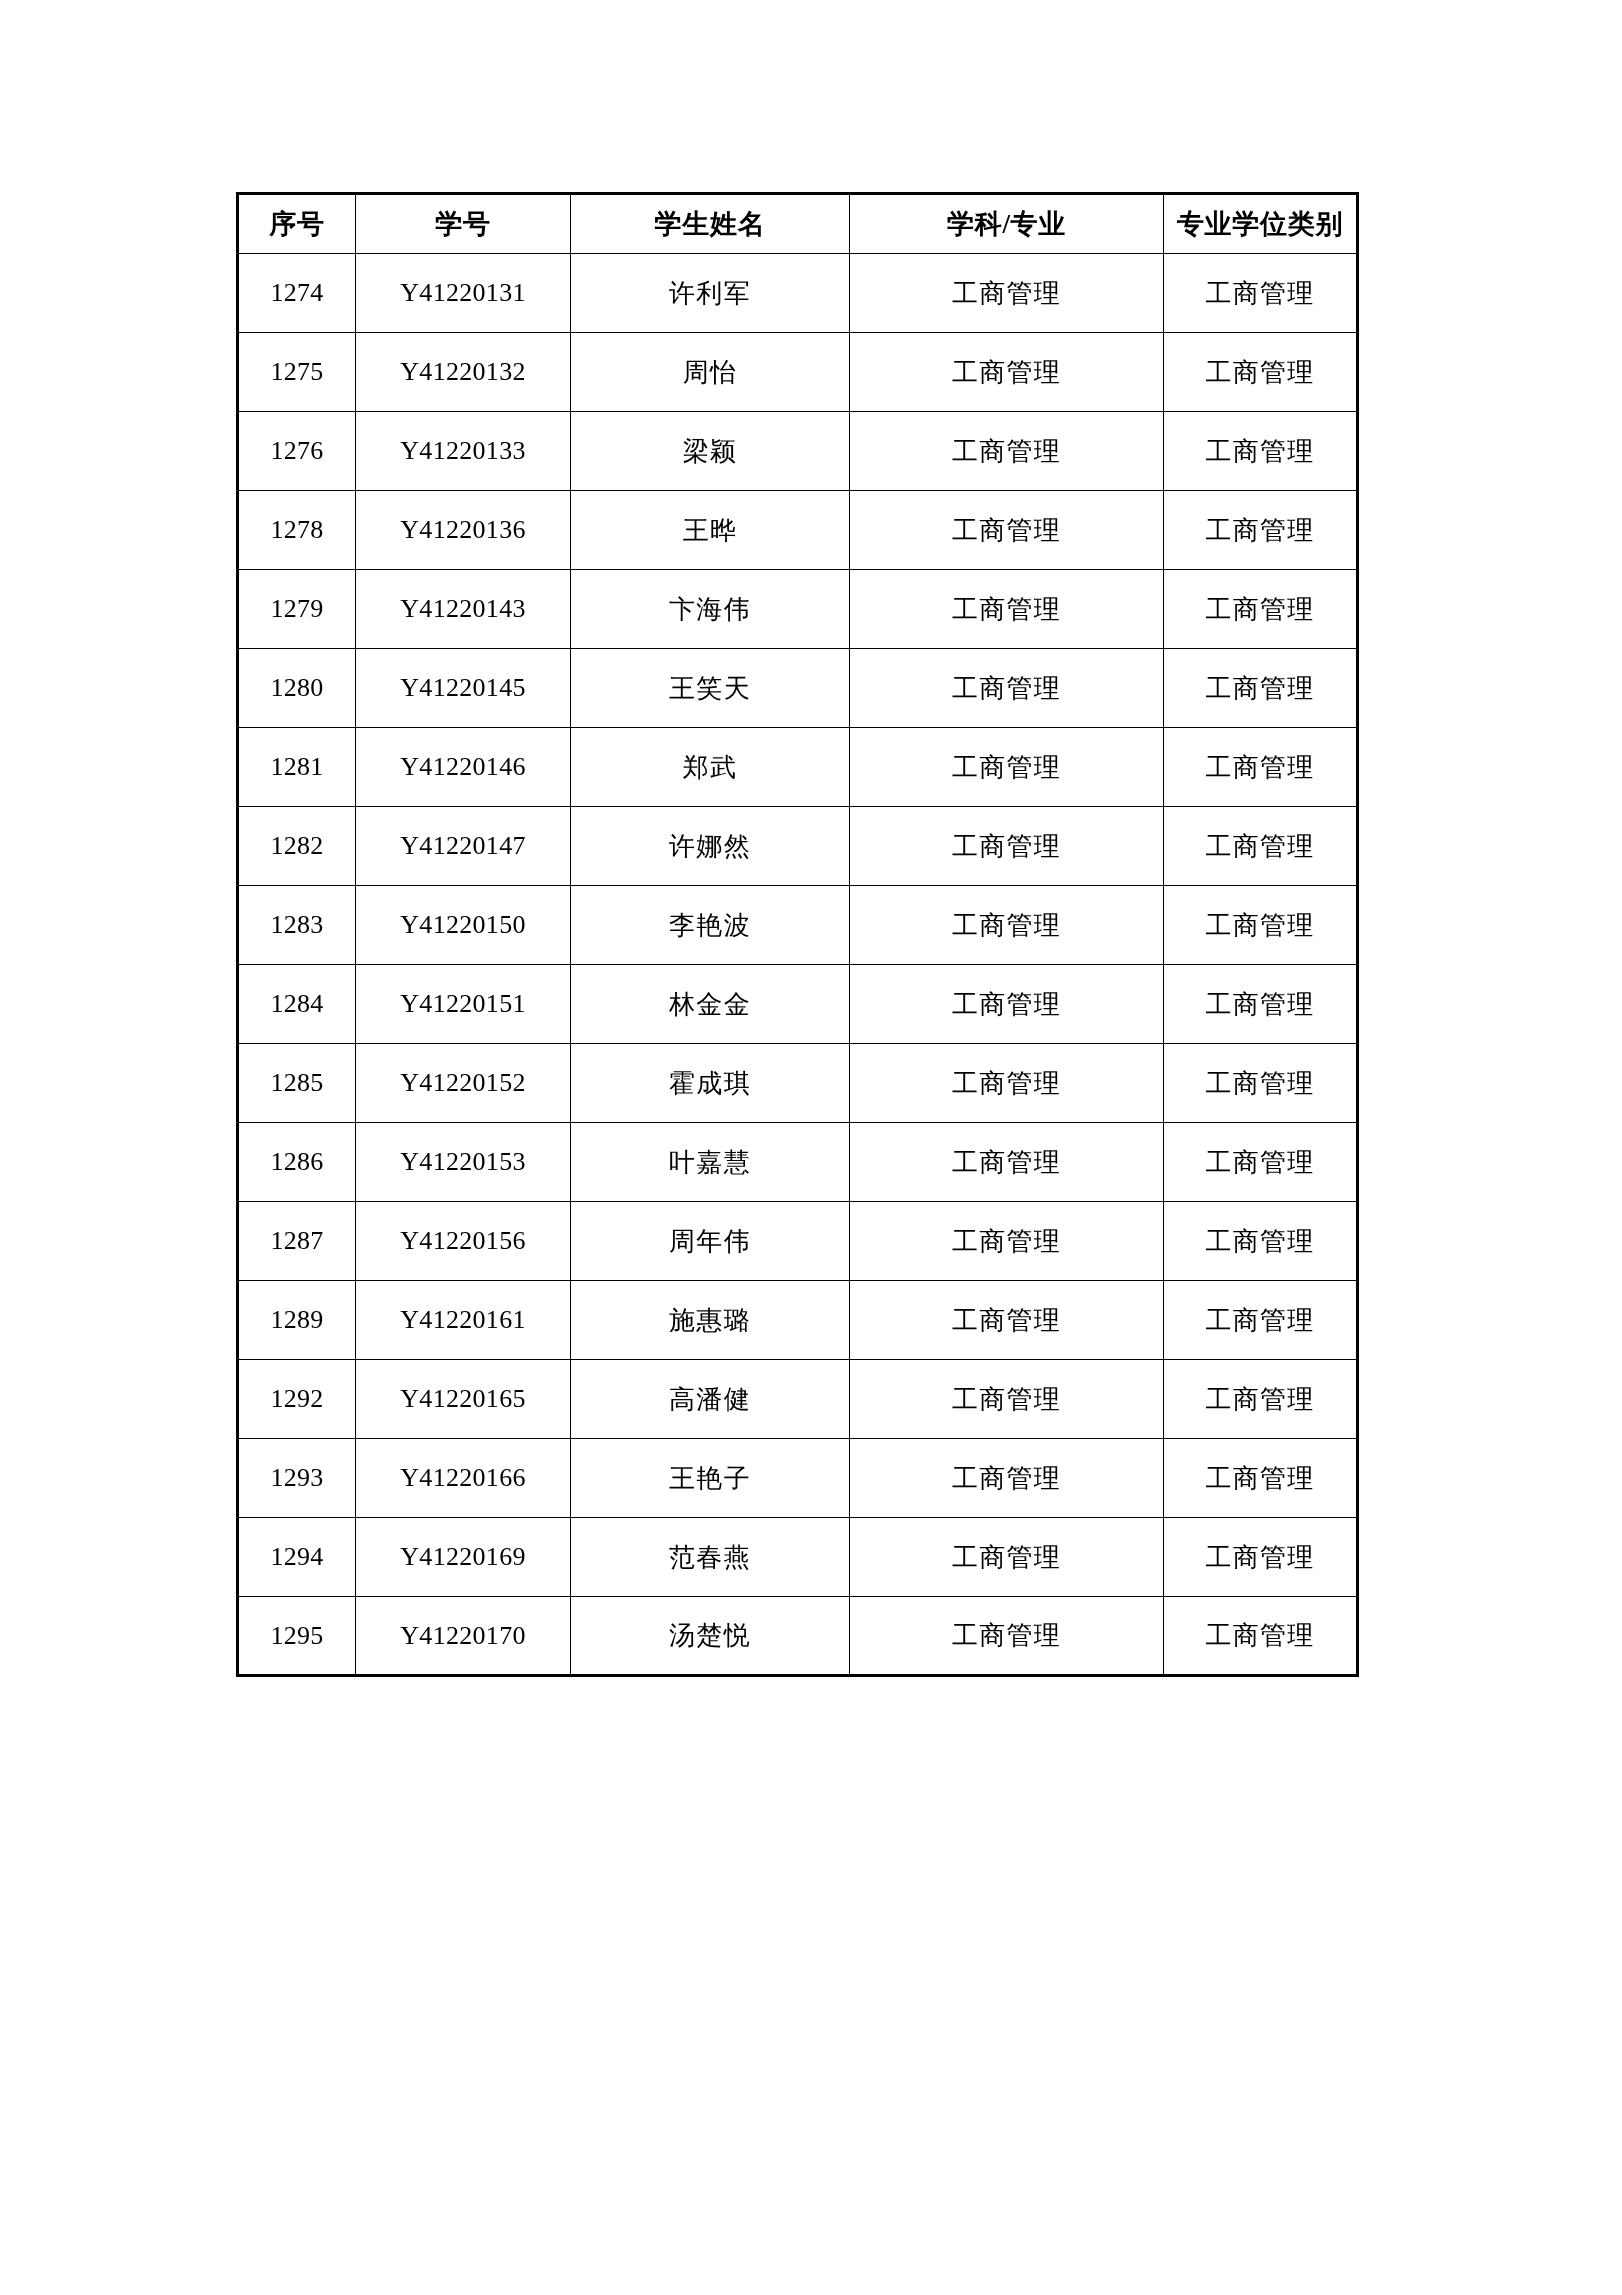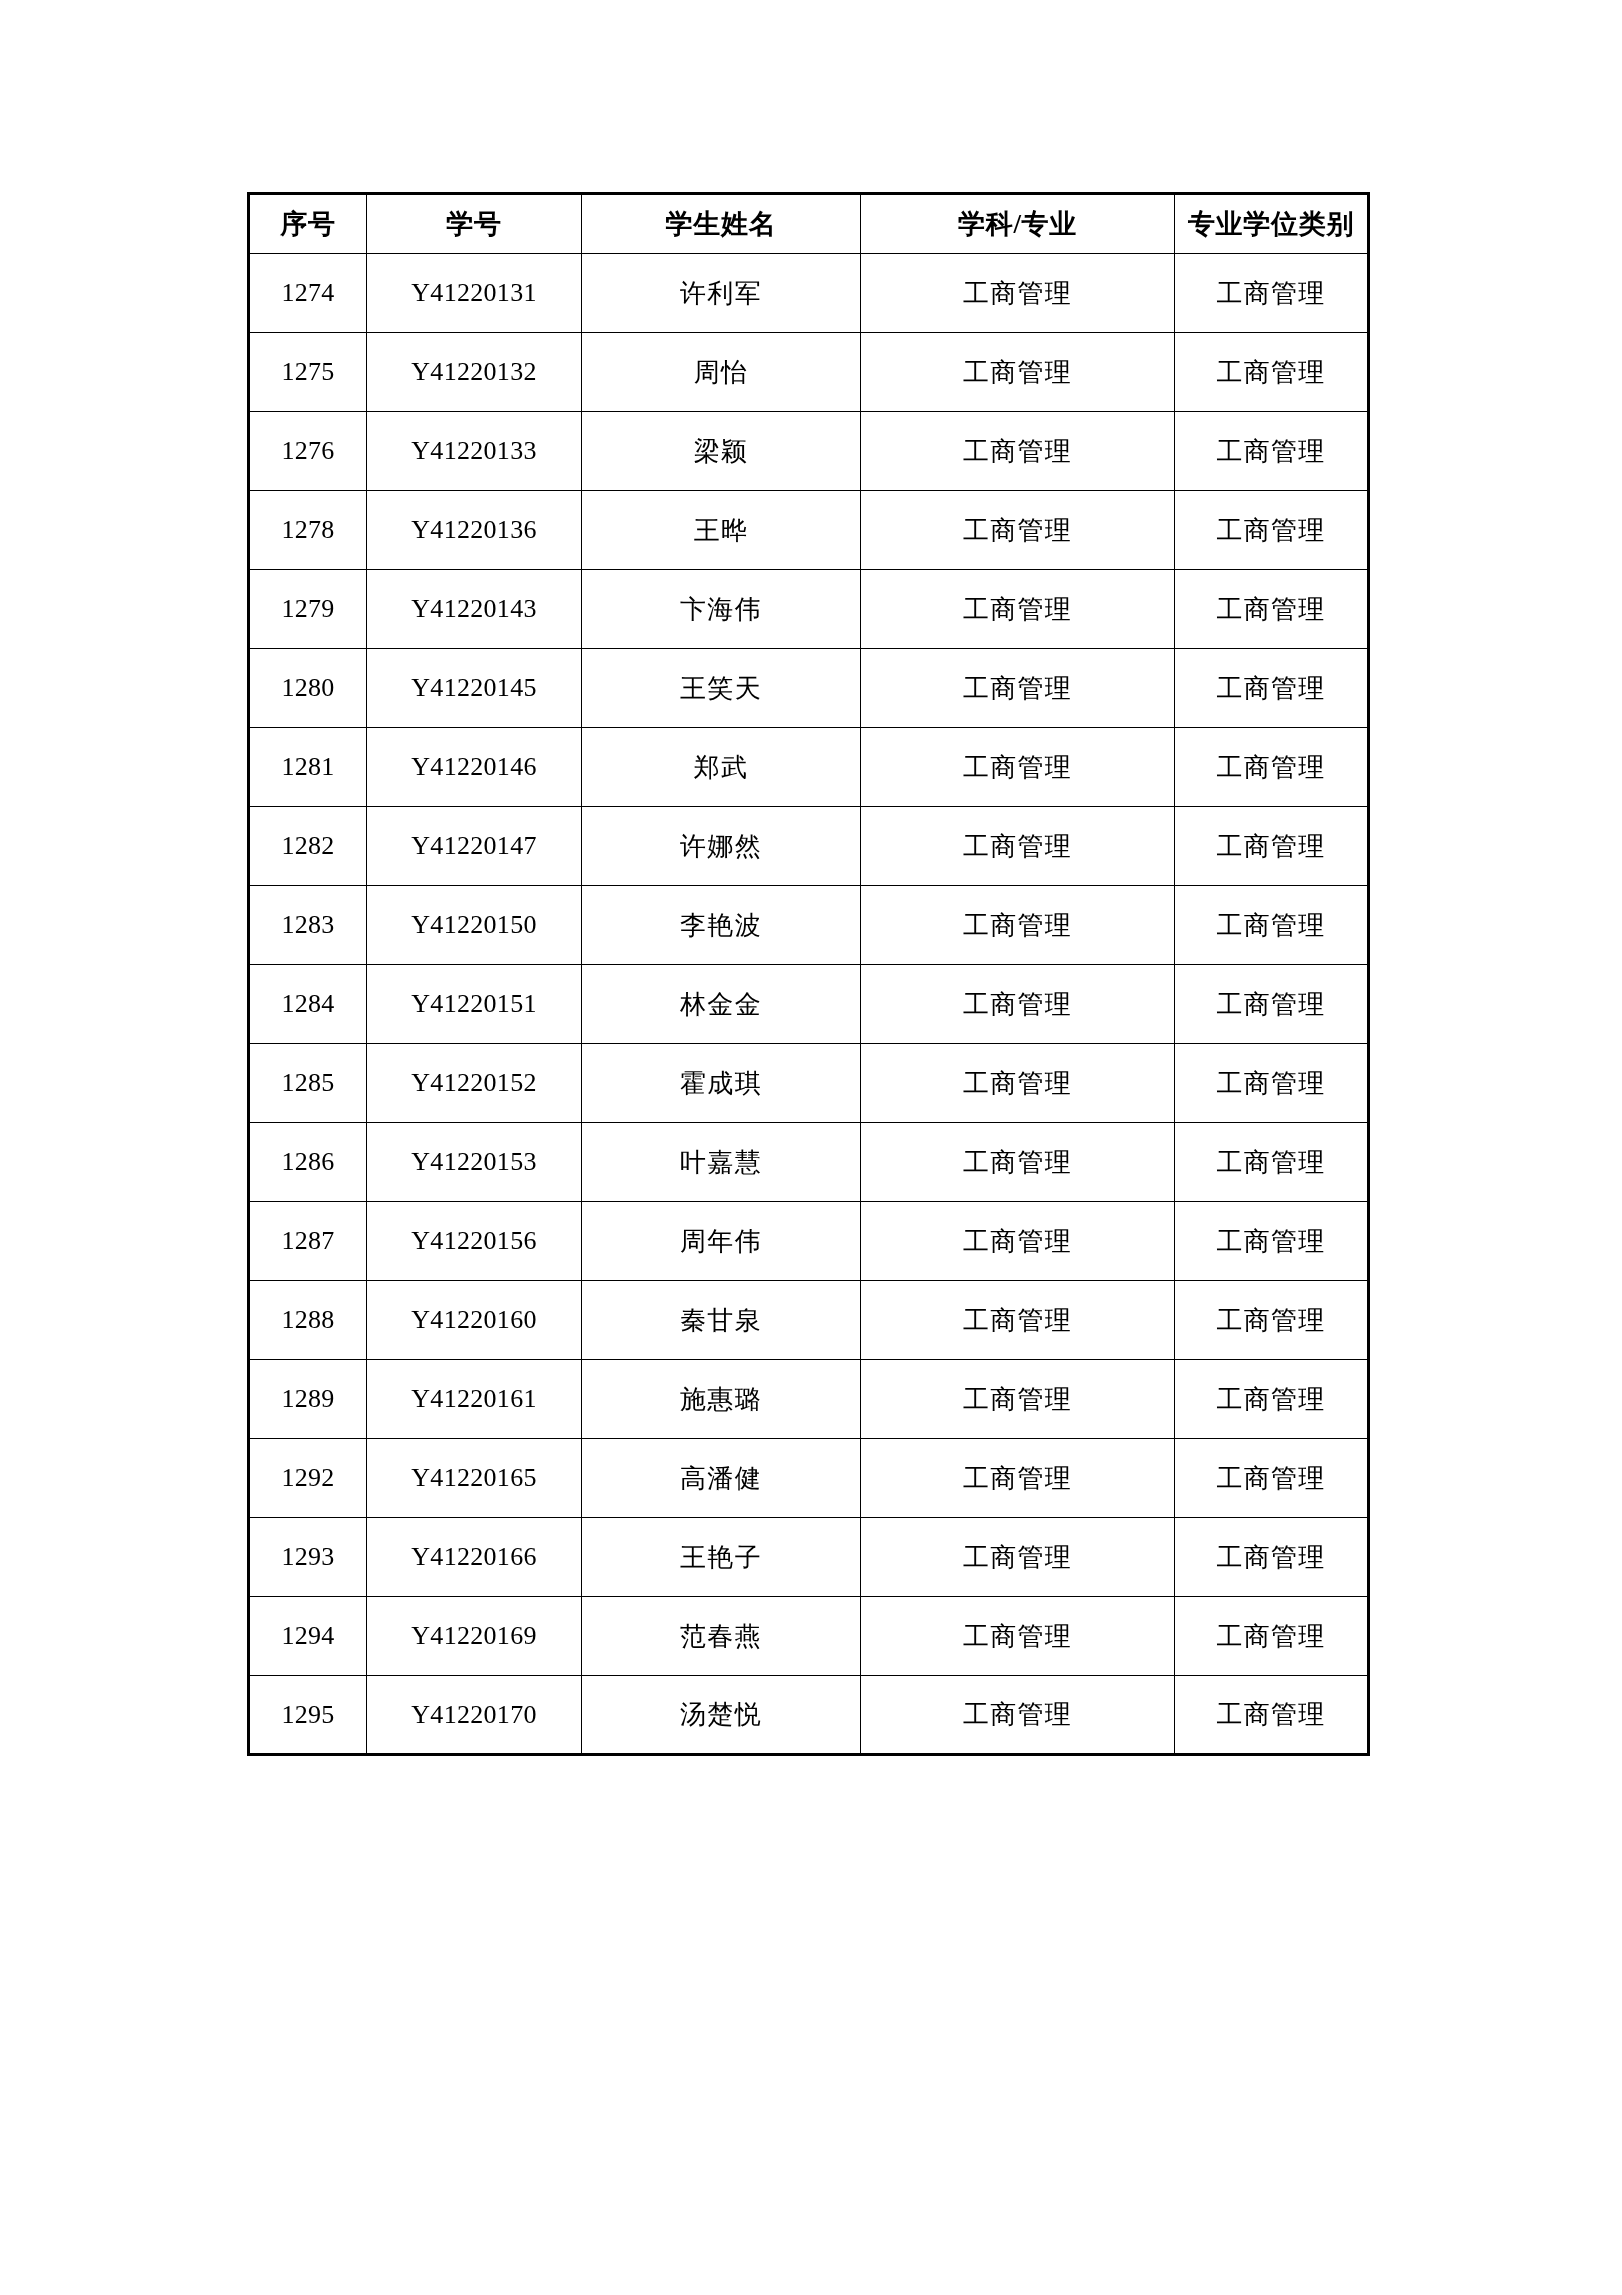--- a/index.html
+++ b/index.html
@@ -11,21 +11,21 @@
   .page {
     position: relative;
     width: 1623px;
     height: 2295px;
     background: #ffffff;
     box-sizing: border-box;
     overflow: hidden;
   }
   .table-wrap {
     position: absolute;
-    left: 247px;
+    left: 236px;
     top: 192px;
     width: 1120px;
   }
   table.roster {
     width: 1120px;
     border-collapse: collapse;
     table-layout: fixed;
     border: 3.3px solid #000000;
     background: #ffffff;
   }
@@ -177,27 +177,20 @@
             <td class="cell-degree">工商管理</td>
           </tr>
           <tr>
             <td class="cell-seq">1287</td>
             <td class="cell-sid">Y41220156</td>
             <td class="cell-name">周年伟</td>
             <td class="cell-major">工商管理</td>
             <td class="cell-degree">工商管理</td>
           </tr>
           <tr>
-            <td class="cell-seq">1288</td>
-            <td class="cell-sid">Y41220160</td>
-            <td class="cell-name">秦甘泉</td>
-            <td class="cell-major">工商管理</td>
-            <td class="cell-degree">工商管理</td>
-          </tr>
-          <tr>
             <td class="cell-seq">1289</td>
             <td class="cell-sid">Y41220161</td>
             <td class="cell-name">施惠璐</td>
             <td class="cell-major">工商管理</td>
             <td class="cell-degree">工商管理</td>
           </tr>
           <tr>
             <td class="cell-seq">1292</td>
             <td class="cell-sid">Y41220165</td>
             <td class="cell-name">高潘健</td>

